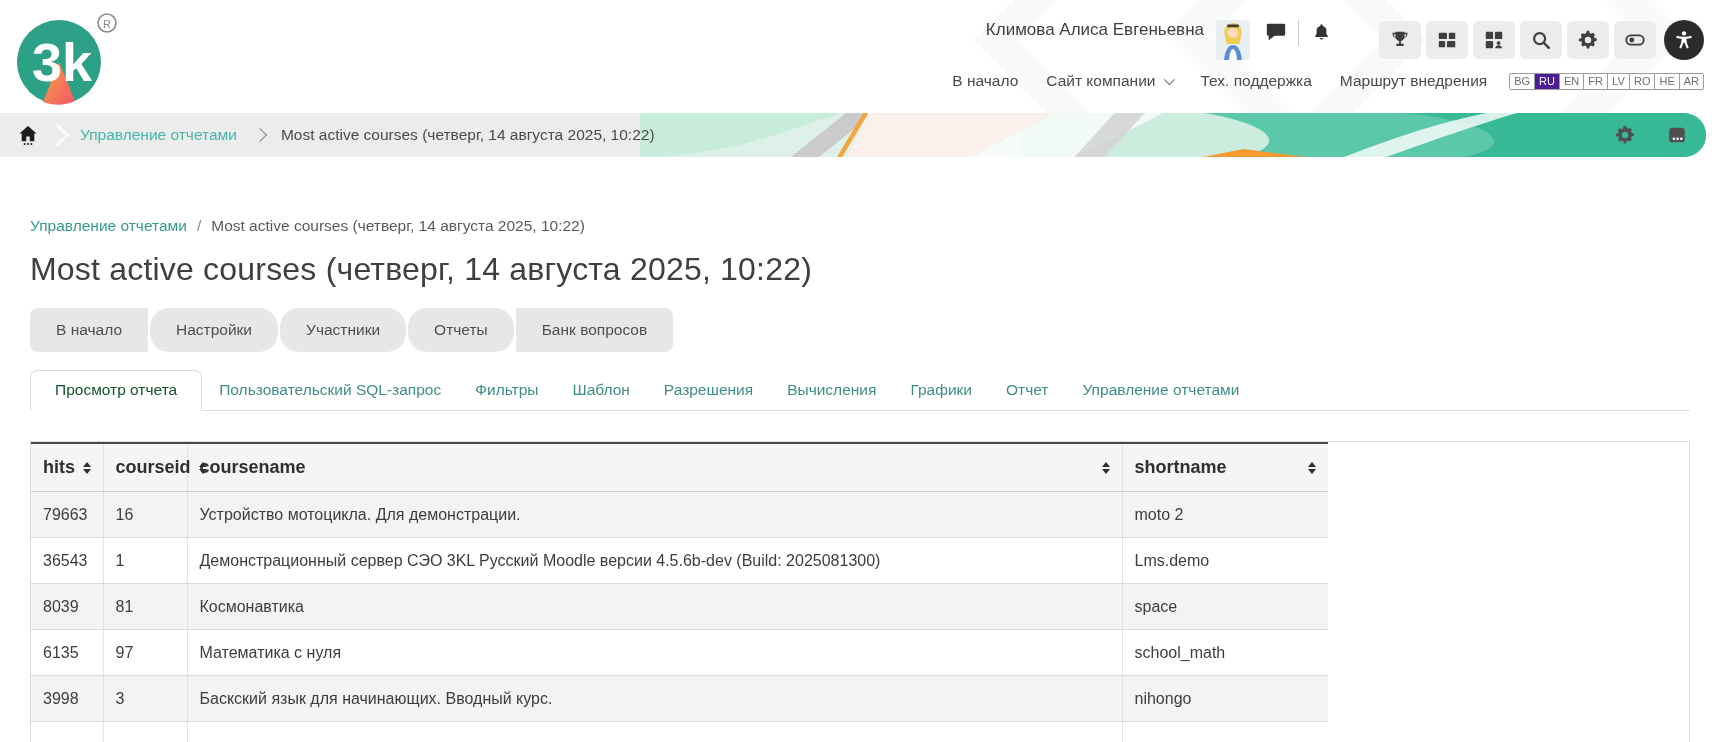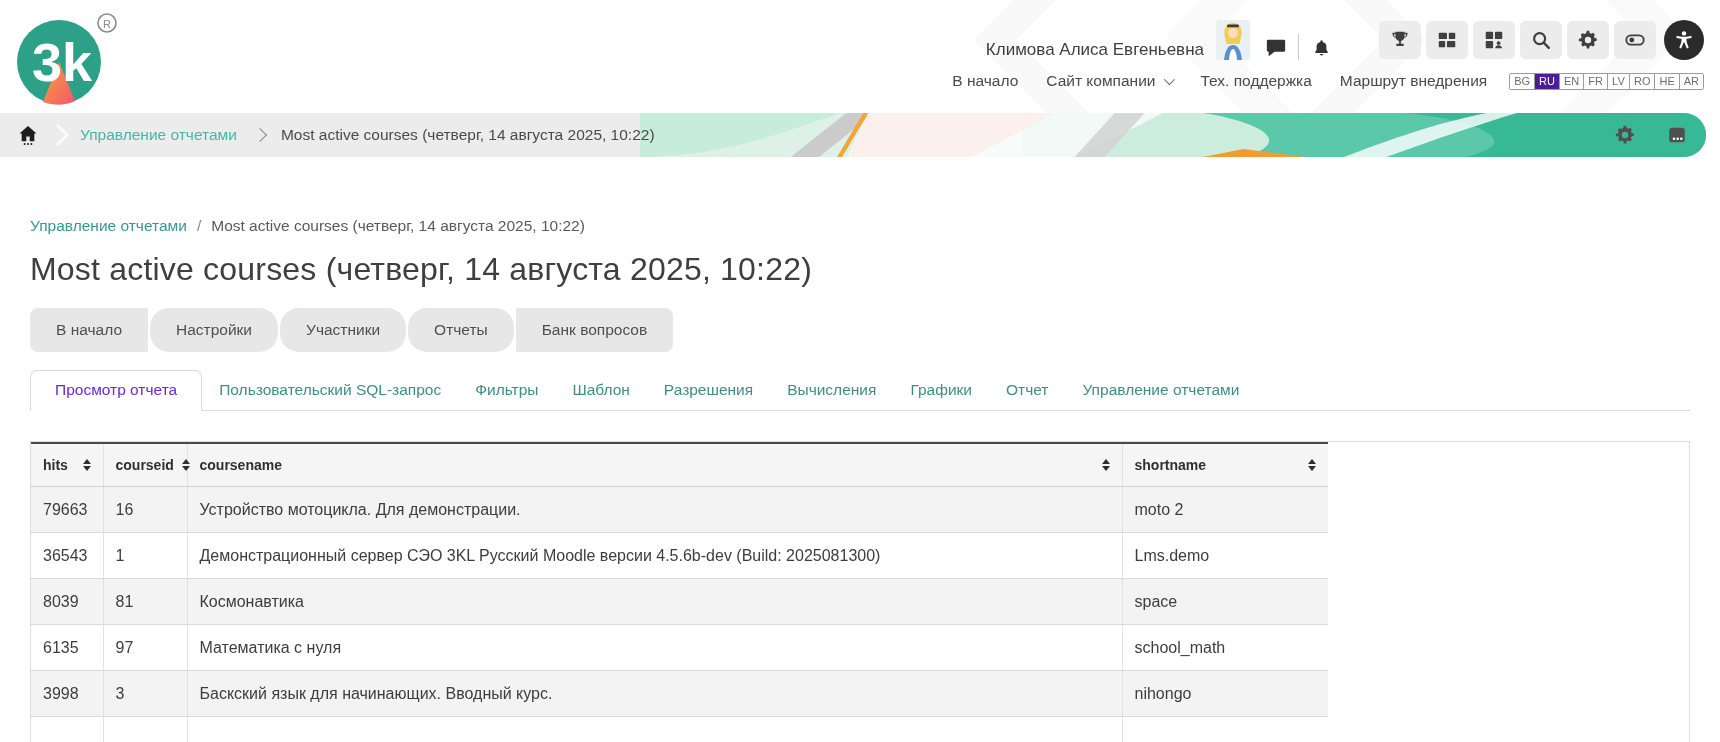--- a/index.html
+++ b/index.html
@@ -10,21 +10,21 @@
   .header { position: relative; height: 113px; background:#fff; overflow:hidden; }
   .header::before { content:""; position:absolute; right:360px; top:-120px; width:260px; height:260px;
     transform:rotate(45deg); border:30px solid #f5f5f5; opacity:.6; }
   .header::after { content:""; position:absolute; right:110px; top:-150px; width:300px; height:300px;
     transform:rotate(45deg); border:34px solid #f7f7f7; opacity:.6; }
   .logo { position:absolute; left:14px; top:12px; display:flex; align-items:flex-start; z-index:2; }
   .logo-text { margin-left:10px; margin-top:22px; font-size:25px; line-height:26px; font-weight:700; color:#55565a; }
   .ver-badge { display:inline-block; margin-left:6px; background:linear-gradient(100deg,#f6813f,#f14f6e);
     color:#fff; font-size:14px; font-weight:700; padding:1px 8px 2px; border-radius:9px; vertical-align:2px; }
   .hdr-right { position:absolute; right:16px; top:0; z-index:3; }
-  .hdr-row1 { display:flex; align-items:flex-end; justify-content:flex-end; margin-top:20px; }
+  .hdr-row1 { display:flex; align-items:flex-start; justify-content:flex-end; margin-top:20px; }
   .user-name { font-size:17px; color:#3f3f3f; margin-right:12px; }
   .avatar { width:34px; height:40px; border-radius:3px; overflow:hidden; flex:0 0 auto; }
   .ico-plain { width:24px; height:24px; display:inline-flex; align-items:center; justify-content:center; cursor:pointer; }
   .chat-w { margin-left:14px; }
   .vsep { width:1px; height:26px; background:#c9c9c9; margin:0 10px; }
   .icon-group { display:flex; gap:5px; margin-left:46px; align-items:center; }
   .sq-btn { width:42px; height:38px; background:#ececec; border-radius:6px; display:flex;
     align-items:center; justify-content:center; cursor:pointer; }
   .round-btn { width:40px; height:40px; background:#2b2b2b; border-radius:50%; display:flex;
     align-items:center; justify-content:center; cursor:pointer; margin-left:3px; }
@@ -65,27 +65,27 @@
 
   .btn-group { display:inline-flex; margin-top:20px; gap:2px; }
   .cbtn { background:#e7e7e7; color:#4f4f4f; font-size:15.5px; padding:13px 26px; cursor:pointer;
     display:flex; align-items:center;border-radius:19px; }
   .cbtn:first-child { border-radius:8px 0 0 8px; }
   .cbtn:last-child { border-radius:0 8px 8px 0; }
   .cbtn .chev-down { border-color:#555; margin-left:10px; }
 
   .tabs { display:flex; align-items:flex-end; margin-top:18px; border-bottom:1px solid #dcdcdc; }
   .tab { font-size:15.5px; padding:10px 17px 11px; color:#3e8e84; cursor:pointer; white-space:nowrap; }
-  .tab.active { color:#6d28d9; background:#fff; border:1px solid #d8d8d8; border-bottom:1px solid #fff;
+  .tab.active { color:#14532d; background:#fff; border:1px solid #d8d8d8; border-bottom:1px solid #fff;
     margin-bottom:-1px; border-radius:7px 7px 0 0; padding:10px 24px 11px; cursor:default; }
 
   
   .table-wrap { margin-top:30px; border:1px solid #dcdcdc; min-height:300px; background:#fff; }
   table.report { border-collapse:collapse; table-layout:fixed; width:1297px; border-top:2px solid #4a4a4a; }
-  table.report th { background:#f5f5f5; font-size:14px; font-weight:700; color:#2f2f2f; text-align:left;
+  table.report th { background:#f5f5f5; font-size:18px; font-weight:700; color:#2f2f2f; text-align:left;
     padding:13px 12px; border-right:1px solid #e2e2e2; border-bottom:1px solid #cfcfcf; }
   table.report th:last-child { border-right:none; }
   th .th-in { display:flex; align-items:center; justify-content:space-between; }
   .sort { display:inline-flex; flex-direction:column; gap:2px; margin-left:8px; cursor:pointer; }
   .sort i { display:block; width:0; height:0; border-left:4.5px solid transparent; border-right:4.5px solid transparent; }
   .sort .up { border-bottom:5px solid #2f2f2f; }
   .sort .dn { border-top:5px solid #2f2f2f; }
   table.report td { font-size:16px; color:#3d3d3d; padding:13.5px 12px; border-right:1px solid #e2e2e2;
     border-bottom:1px solid #dadada; overflow:hidden; white-space:nowrap; }
   table.report td:last-child { border-right:none; }

